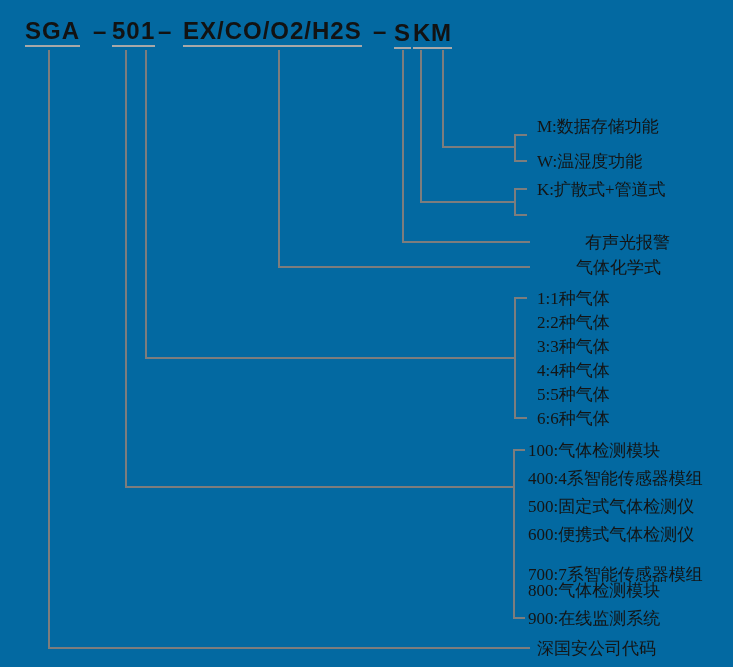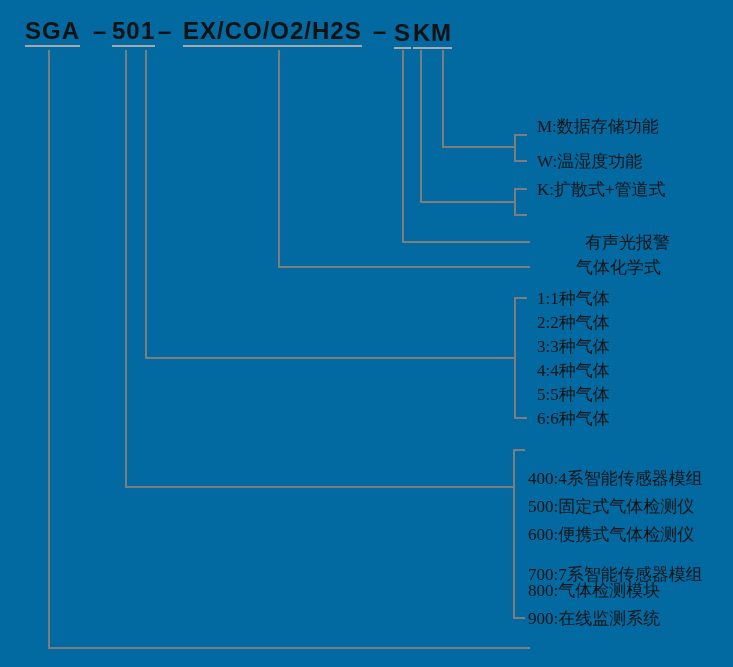--- a/index.html
+++ b/index.html
@@ -80,21 +80,23 @@
   <div class="lbl" style="left:537px;top:242px;margin-left:48px;">有声光报警</div>
   <div class="lbl" style="left:537px;top:267px;margin-left:39px;">气体化学式</div>
 
   <div class="lbl" style="left:537px;top:298px;">1:1种气体</div>
   <div class="lbl" style="left:537px;top:322px;">2:2种气体</div>
   <div class="lbl" style="left:537px;top:346px;">3:3种气体</div>
   <div class="lbl" style="left:537px;top:370px;">4:4种气体</div>
   <div class="lbl" style="left:537px;top:394px;">5:5种气体</div>
   <div class="lbl" style="left:537px;top:418px;">6:6种气体</div>
 
+  <div class="lbl" style="left:528px;top:450px;">100:气体检测模块</div>
   <div class="lbl" style="left:528px;top:478px;">400:4系智能传感器模组</div>
   <div class="lbl" style="left:528px;top:506px;">500:固定式气体检测仪</div>
   <div class="lbl" style="left:528px;top:534px;text-align:right;">600:便携式气体检测仪</div>
   <div class="lbl" style="left:528px;top:562px;margin-top:12px;">700:7系智能传感器模组</div>
   <div class="lbl" style="left:528px;top:590px;">800:气体检测模块</div>
   <div class="lbl" style="left:528px;top:618px;">900:在线监测系统</div>
 
+  <div class="lbl" style="left:537px;top:648px;">深国安公司代码</div>
 
 </div>
 
 </body></html>

